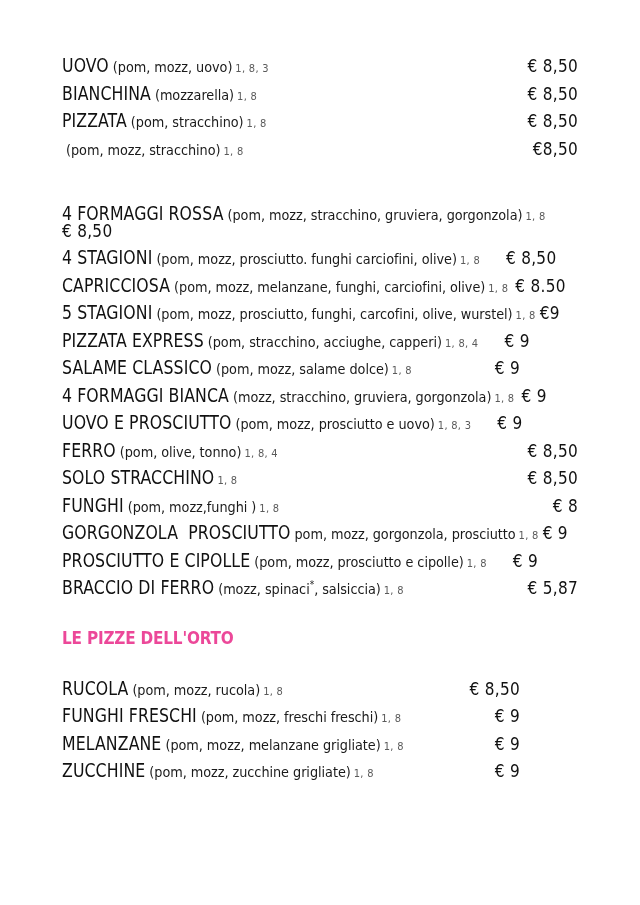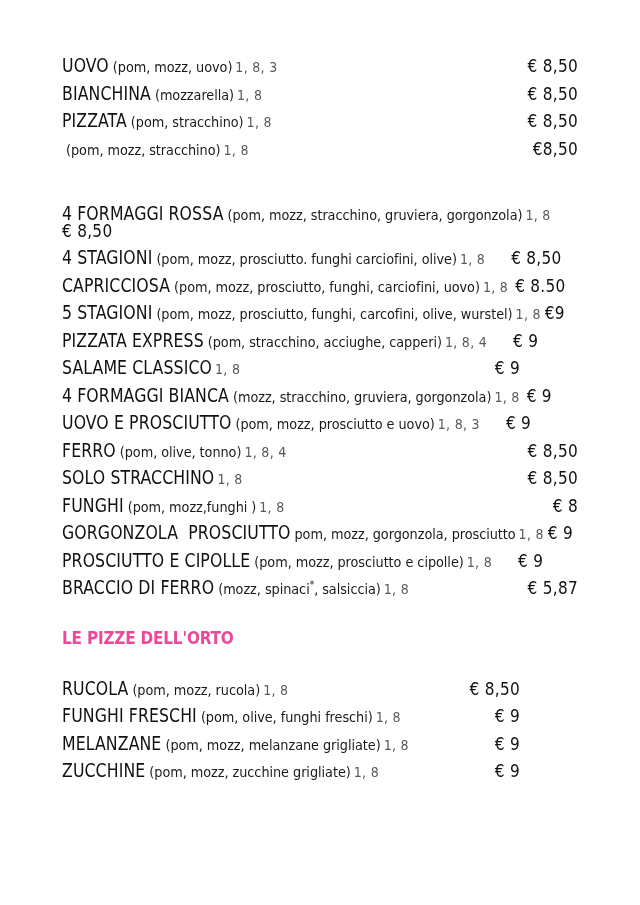--- a/index.html
+++ b/index.html
@@ -68,21 +68,21 @@
     color: #1a1a1a;
     margin-left: 4px;
     letter-spacing: -0.05px;
     white-space: pre;
     transform: scaleY(1.04);
     transform-origin: left bottom;
   }
 
   
   .allergens {
-    font-size: 14px;
+    font-size: 11px;
     color: #5a5a5a;
     margin-left: 3px;
     letter-spacing: 0.3px;
     white-space: pre;
   }
 
   .sup-mark {
     font-size: 10px;
     vertical-align: super;
     line-height: 0;
@@ -193,21 +193,21 @@
         <div class="row-text">
           <span class="dish-name">4 STAGIONI</span>
           <span class="dish-desc">(pom, mozz, prosciutto. funghi carciofini, olive)</span>
           <span class="allergens">1, 8</span>
         </div>
         <span class="price gap-wide">€ 8,50</span>
       </div>
       <div class="row inline-price">
         <div class="row-text">
           <span class="dish-name">CAPRICCIOSA</span>
-          <span class="dish-desc">(pom, mozz, prosciutto, funghi, carciofini, uovo)</span>
+          <span class="dish-desc">(pom, mozz, melanzane, funghi, carciofini, olive)</span>
           <span class="allergens">1, 8</span>
         </div>
         <span class="price">€ 8.50</span>
       </div>
       <div class="row inline-price">
         <div class="row-text">
           <span class="dish-name">5 STAGIONI</span>
           <span class="dish-desc">(pom, mozz, prosciutto, funghi, carcofini, olive, wurstel)</span>
           <span class="allergens">1, 8</span>
         </div>
@@ -217,20 +217,21 @@
         <div class="row-text">
           <span class="dish-name">PIZZATA EXPRESS</span>
           <span class="dish-desc">(pom, stracchino, acciughe, capperi)</span>
           <span class="allergens">1, 8, 4</span>
         </div>
         <span class="price gap-wide">€ 9</span>
       </div>
       <div class="row mid-price">
         <div class="row-text">
           <span class="dish-name">SALAME CLASSICO</span>
+          <span class="dish-desc">(pom, mozz, salame dolce)</span>
           <span class="allergens">1, 8</span>
         </div>
         <span class="price">€ 9</span>
       </div>
       <div class="row inline-price">
         <div class="row-text">
           <span class="dish-name">4 FORMAGGI BIANCA</span>
           <span class="dish-desc">(mozz, stracchino, gruviera, gorgonzola)</span>
           <span class="allergens">1, 8</span>
         </div>
@@ -296,21 +297,21 @@
         <div class="row-text">
           <span class="dish-name">RUCOLA</span>
           <span class="dish-desc">(pom, mozz, rucola)</span>
           <span class="allergens">1, 8</span>
         </div>
         <span class="price">€ 8,50</span>
       </div>
       <div class="row mid-price">
         <div class="row-text">
           <span class="dish-name">FUNGHI FRESCHI</span>
-          <span class="dish-desc">(pom, olive, funghi freschi)</span>
+          <span class="dish-desc">(pom, mozz, freschi freschi)</span>
           <span class="allergens">1, 8</span>
         </div>
         <span class="price">€ 9</span>
       </div>
       <div class="row mid-price">
         <div class="row-text">
           <span class="dish-name">MELANZANE</span>
           <span class="dish-desc">(pom, mozz, melanzane grigliate)</span>
           <span class="allergens">1, 8</span>
         </div>

